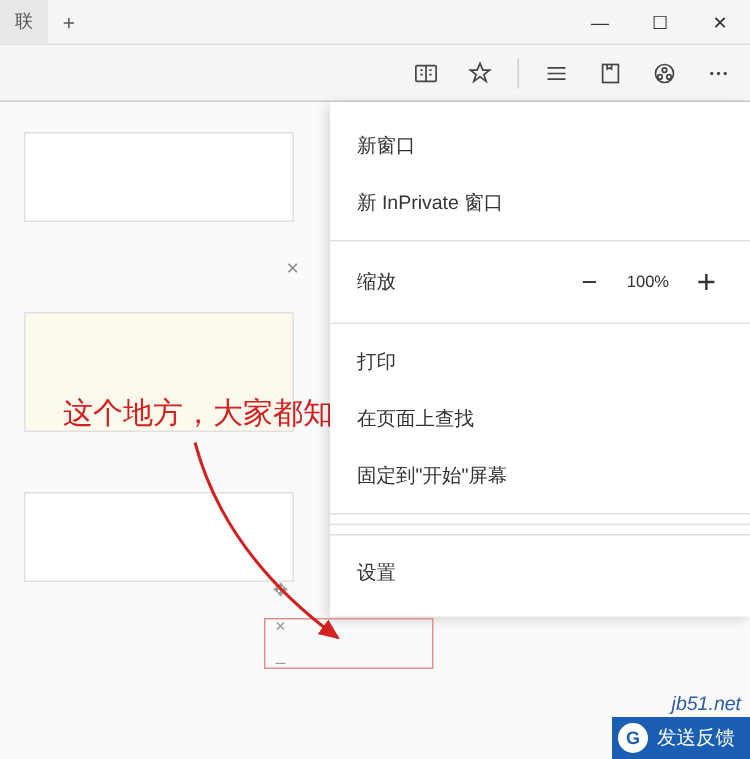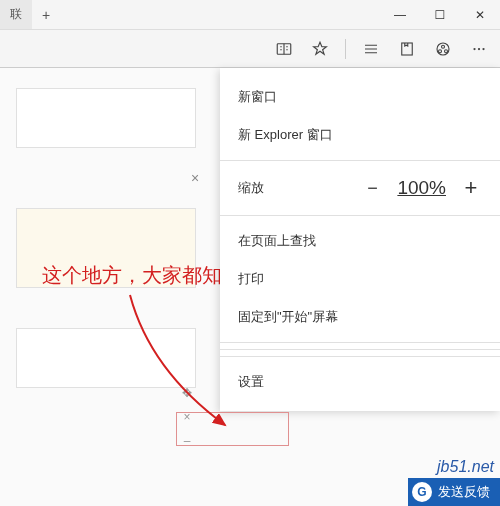--- a/index.html
+++ b/index.html
@@ -25,28 +25,28 @@
   
   .annotation { position: absolute; top: 262px; left: 42px; font-size: 20px; color: #d32020; font-family: SimSun, serif; }
   
   .smallicons { position: absolute; left: 180px; top: 318px; display: flex; flex-direction: column; gap: 10px; }
   .smallicons span { font-size: 12px; color: #999; width: 14px; height: 14px; display: flex; align-items: center; justify-content: center; }
   
   .menu { position: absolute; right: 0; top: 68px; width: 280px; background: #fff; box-shadow: -2px 2px 8px rgba(0,0,0,0.15); padding: 10px 0; }
   .mitem { padding: 10px 18px; font-size: 13px; color: #333; display: flex; align-items: center; justify-content: space-between; text-align: center; }
   .zoom { display: flex; align-items: center; gap: 14px; }
   .zbtn { width: 22px; height: 22px; display: flex; align-items: center; justify-content: center; font-size: 18px; color: #333; }
-  .zval { font-size: 19px; text-decoration: underline; }
+  .zval { font-size: 11px; }
   .mdiv { height: 1px; background: #e0e0e0; margin: 6px 0; }
   
   .highlight-box { position: absolute; border: 1px solid #e09090; pointer-events: none; }
   
   .arrow { position: absolute; pointer-events: none; }
   
-  .watermark { position: absolute; right: 6px; bottom: 30px; font-size: 16px; color: #2a5aa8; font-style: italic; }
+  .watermark { position: absolute; right: 6px; bottom: 30px; font-size: 13px; color: #2a5aa8; font-style: italic; }
   .footer-logo { position: absolute; right: 0; bottom: 0; height: 28px; display: flex; align-items: center; background: #1a5fb4; color: #fff; font-size: 13px; padding: 0 10px 0 4px; gap: 6px; }
   .footer-logo .logoicon { width: 20px; height: 20px; background: #fff; border-radius: 50%; display: flex; align-items: center; justify-content: center; color: #1a5fb4; font-weight: bold; font-size: 12px; }
 </style>
 </head>
 <body>
 
 <div class="titlebar">
   <div class="tabs">
     <div class="tab">联</div>
     <div class="newtab">+</div>
@@ -114,37 +114,37 @@
   </div>
 </div>
 
 <div class="annotation">这个地方，大家都知道的</div>
 
 <div class="menu">
   <div class="mitem">
       <span>新窗口</span>
     </div>
   <div class="mitem">
-      <span>新 Explorer 窗口</span>
+      <span>新 InPrivate 窗口</span>
     </div>
   <div class="mdiv"></div>
   <div class="mitem">
     <span>缩放</span>
     <div class="zoom">
       <span class="zbtn">−</span>
       <span class="zval">100%</span>
       <span class="zbtn" style="font-size:22px;">+</span>
     </div>
   </div>
   <div class="mdiv"></div>
   <div class="mitem">
-      <span>在页面上查找</span>
+      <span>打印</span>
     </div>
   <div class="mitem">
-      <span>打印</span>
+      <span>在页面上查找</span>
     </div>
   <div class="mitem">
       <span>固定到"开始"屏幕</span>
     </div>
   <div class="mdiv"></div>
   <div class="mdiv"></div>
   <div class="mdiv"></div>
   <div class="mitem">
       <span>设置</span>
     </div>

